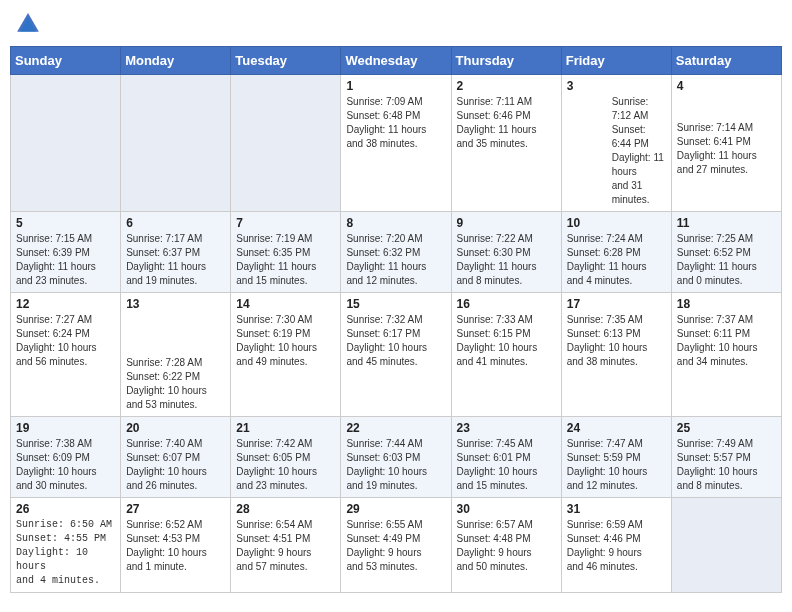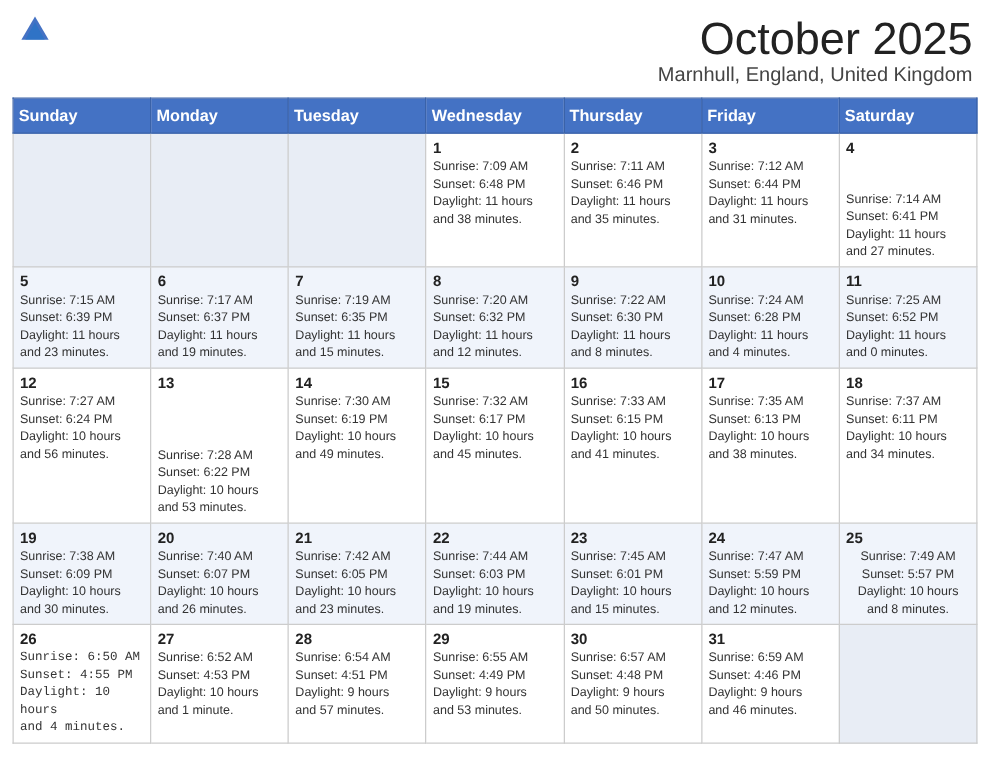--- a/index.html
+++ b/index.html
@@ -90,24 +90,20 @@
   </style>
 </head>
 <body>
 
 <div class="header">
   <div class="logo">
     <svg class="logo-icon" viewBox="0 0 36 36">
       <polygon points="18,4 32,28 4,28" fill="#4472c4"></polygon>
       <polygon points="18,10 28,28 8,28" fill="#1a73c8" opacity="0.5"></polygon>
     </svg>
-  </div>
-  <div class="title-block">
-    <div class="month-title">October 2025</div>
-    <div class="location">Marnhull, England, United Kingdom</div>
   </div>
 </div>
 
 <table>
   <thead>
     <tr>
     <th>Sunday</th>
         <th>Monday</th>
         <th>Tuesday</th>
         <th>Wednesday</th>
@@ -130,21 +126,21 @@
         </td>
         <td>
           <span class="day-num">2</span>
           <div class="cell-content" style="white-space: pre-line;">Sunrise: 7:11 AM
 Sunset: 6:46 PM
 Daylight: 11 hours
 and 35 minutes.</div>
         </td>
         <td>
           <span class="day-num">3</span>
-          <div class="cell-content" style="white-space: pre-line;">Sunrise: 7:12 AM
+          <div class="cell-content" style="white-space: pre-line; margin-left: 45px;">Sunrise: 7:12 AM
 Sunset: 6:44 PM
 Daylight: 11 hours
 and 31 minutes.</div>
         </td>
         <td>
           <span class="day-num">4</span>
           <div class="cell-content" style="white-space: pre-line; margin-top: 28px;">Sunrise: 7:14 AM
 Sunset: 6:41 PM
 Daylight: 11 hours
 and 27 minutes.</div>
@@ -290,21 +286,21 @@
         </td>
         <td>
           <span class="day-num">24</span>
           <div class="cell-content" style="white-space: pre-line;">Sunrise: 7:47 AM
 Sunset: 5:59 PM
 Daylight: 10 hours
 and 12 minutes.</div>
         </td>
         <td>
           <span class="day-num">25</span>
-          <div class="cell-content" style="white-space: pre-line; text-align: center;">Sunrise: 7:49 AM
+          <div class="cell-content" style="white-space: pre-line;">Sunrise: 7:49 AM
 Sunset: 5:57 PM
 Daylight: 10 hours
 and 8 minutes.</div>
         </td>
       </tr>
       <tr>
         <td>
           <span class="day-num">26</span>
           <div class="cell-content" style="white-space: pre-line; font-family: Liberation Mono, monospace;">Sunrise: 6:50 AM
 Sunset: 4:55 PM

